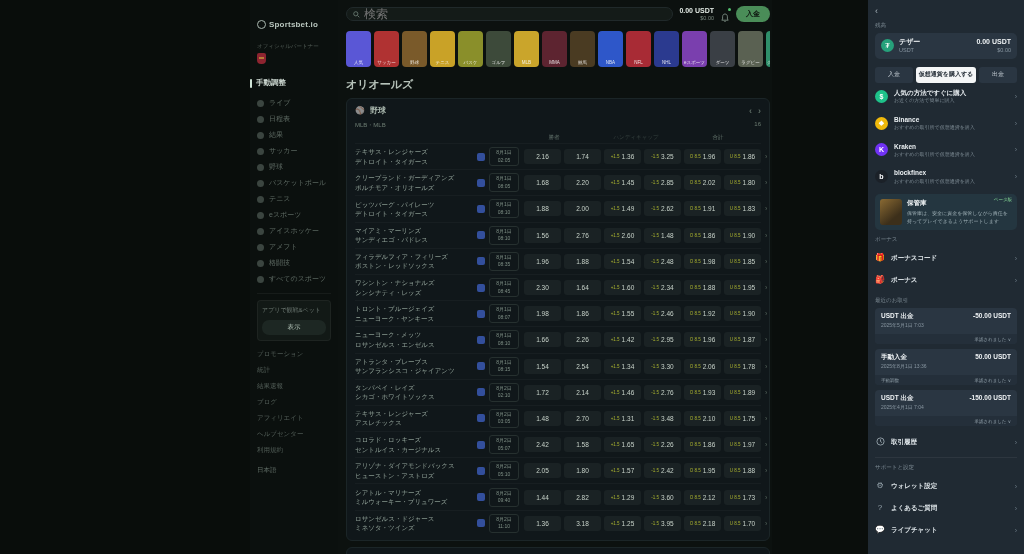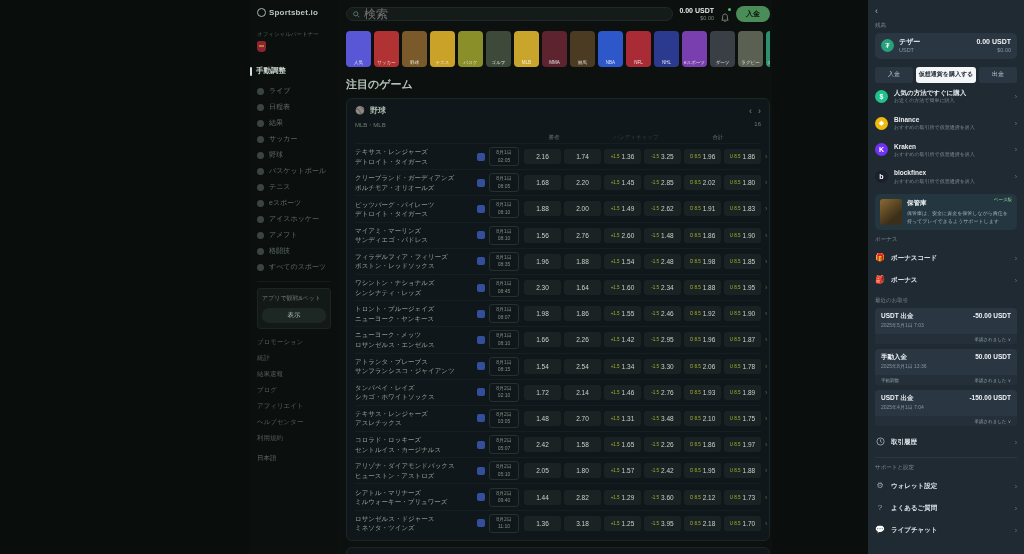--- a/index.html
+++ b/index.html
@@ -1,21 +1,21 @@
 <!DOCTYPE html>
 <html><head>
 <meta charset="utf-8">
 <style>
   *{box-sizing:border-box;margin:0;padding:0}
   html,body{width:1024px;height:554px;overflow:hidden}
   body{background:#0a0e0c;font-family:"Liberation Sans","DejaVu Sans",sans-serif;color:#cfd8d2;-webkit-font-smoothing:antialiased}
   .layout{display:flex;height:100%;width:100%}
   .gutter{width:250px;background:#090d0b;flex:none}
   
-  .sidebar{width:88px;flex:none;padding:8px 7px;background:#0b100e;font-size:7px;color:rgba(160,178,168,.55)}
+  .sidebar{width:88px;flex:none;padding:20px 7px;background:#0b100e;font-size:7px;color:rgba(160,178,168,.55)}
   .brand{display:flex;align-items:center;gap:3px;margin-bottom:14px}
   .brand-mark{width:9px;height:9px;border:1.5px solid #aab8b0;border-radius:50%;position:relative}
   .brand-name{font-size:8px;color:#b9c6be;font-weight:bold;letter-spacing:.2px}
   .partner{font-size:5.5px;color:rgba(150,165,156,.5);margin-bottom:3px}
   .crest{width:9px;height:11px;background:#8e2430;border-radius:2px 2px 4px 4px;margin-bottom:14px;position:relative}
   .crest:after{content:"";position:absolute;left:2px;top:4px;width:5px;height:2px;background:#c9a23a;opacity:.7}
   .nav-header{display:flex;align-items:center;gap:4px;color:#cdd8d1;font-size:7.5px;font-weight:bold;margin:6px 0 7px -7px}
   .nav-accent{width:2px;height:9px;background:#cfe3d6;border-radius:1px}
   .nav-item{display:flex;align-items:center;gap:5px;padding:3px 0;cursor:pointer}
   .nav-ic{width:7px;height:7px;border-radius:50%;background:rgba(150,170,158,.35);flex:none}
@@ -288,21 +288,21 @@
 
         <div class="tile" style="background: rgb(90, 97, 82);">
           <span>ラグビー</span>
         </div>
 
         <div class="tile" style="background: rgb(47, 143, 106);">
           <span>クリケット</span>
         </div>
       </div>
 
-    <h1 class="page-title">注目のゲーム</h1>
+    <h1 class="page-title">オリオールズ</h1>
 
     <section class="games-card">
       <div class="card-head">
         <span style="opacity:.55;font-size:8px">⚾</span>
         <span>野球</span>
         <div class="pager">
           <span>‹</span>
           <span>›</span>
         </div>
       </div>

